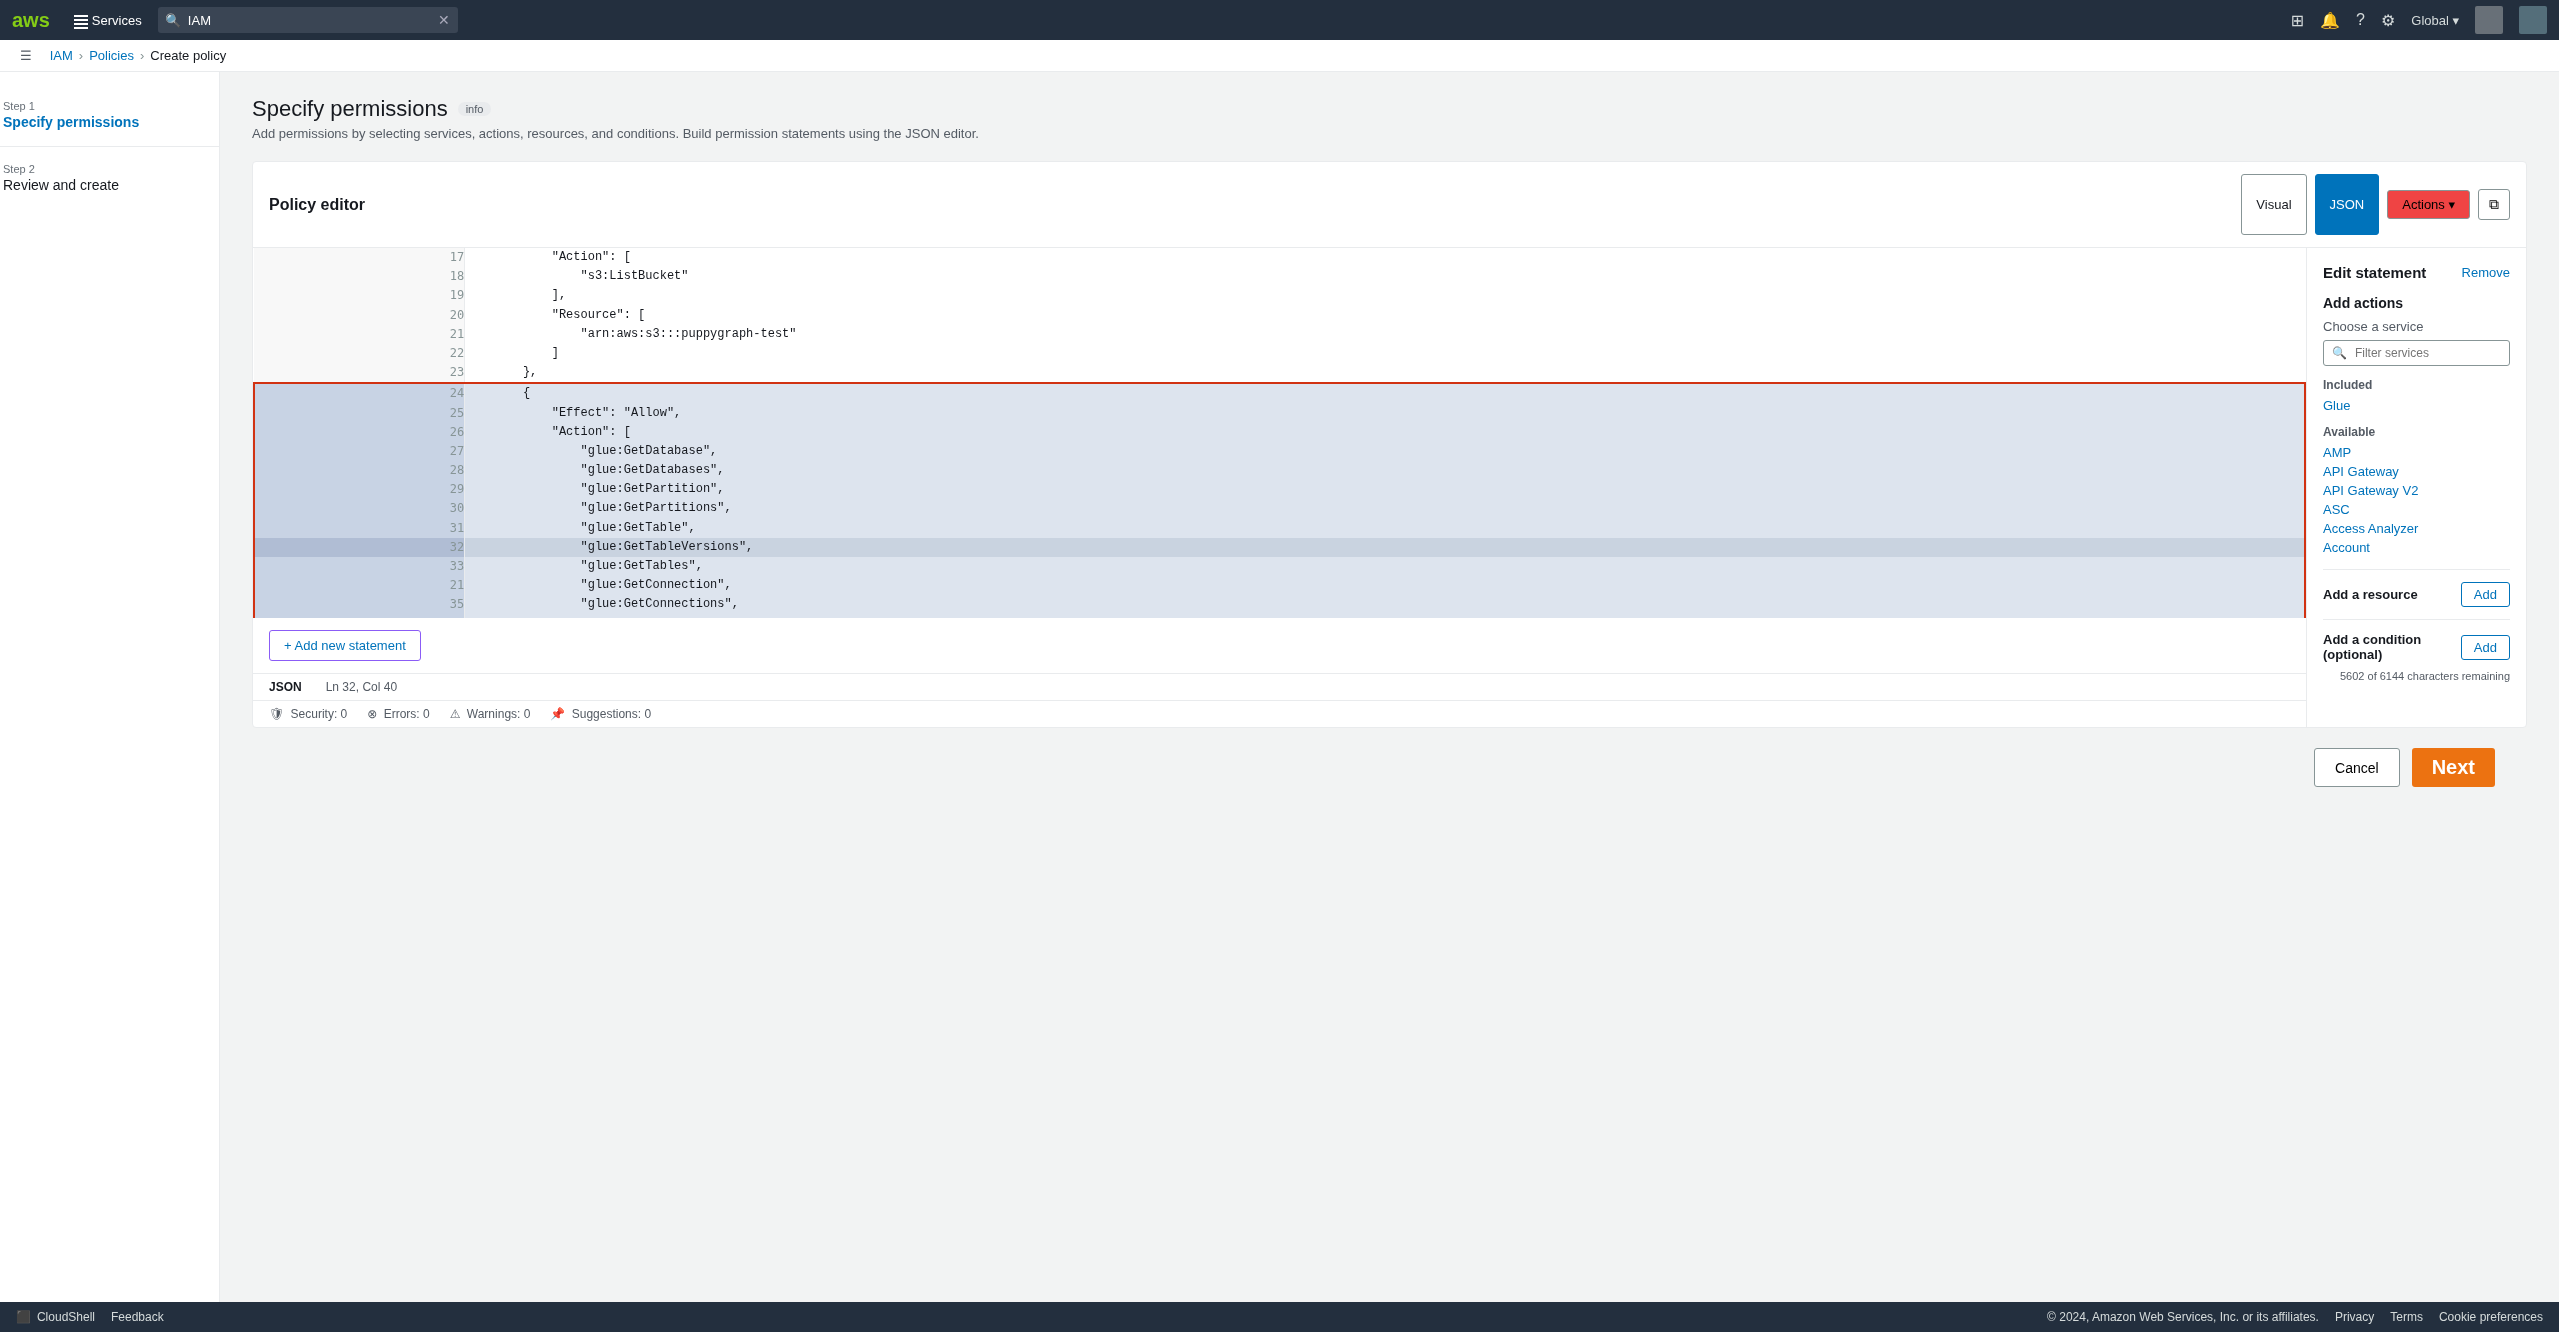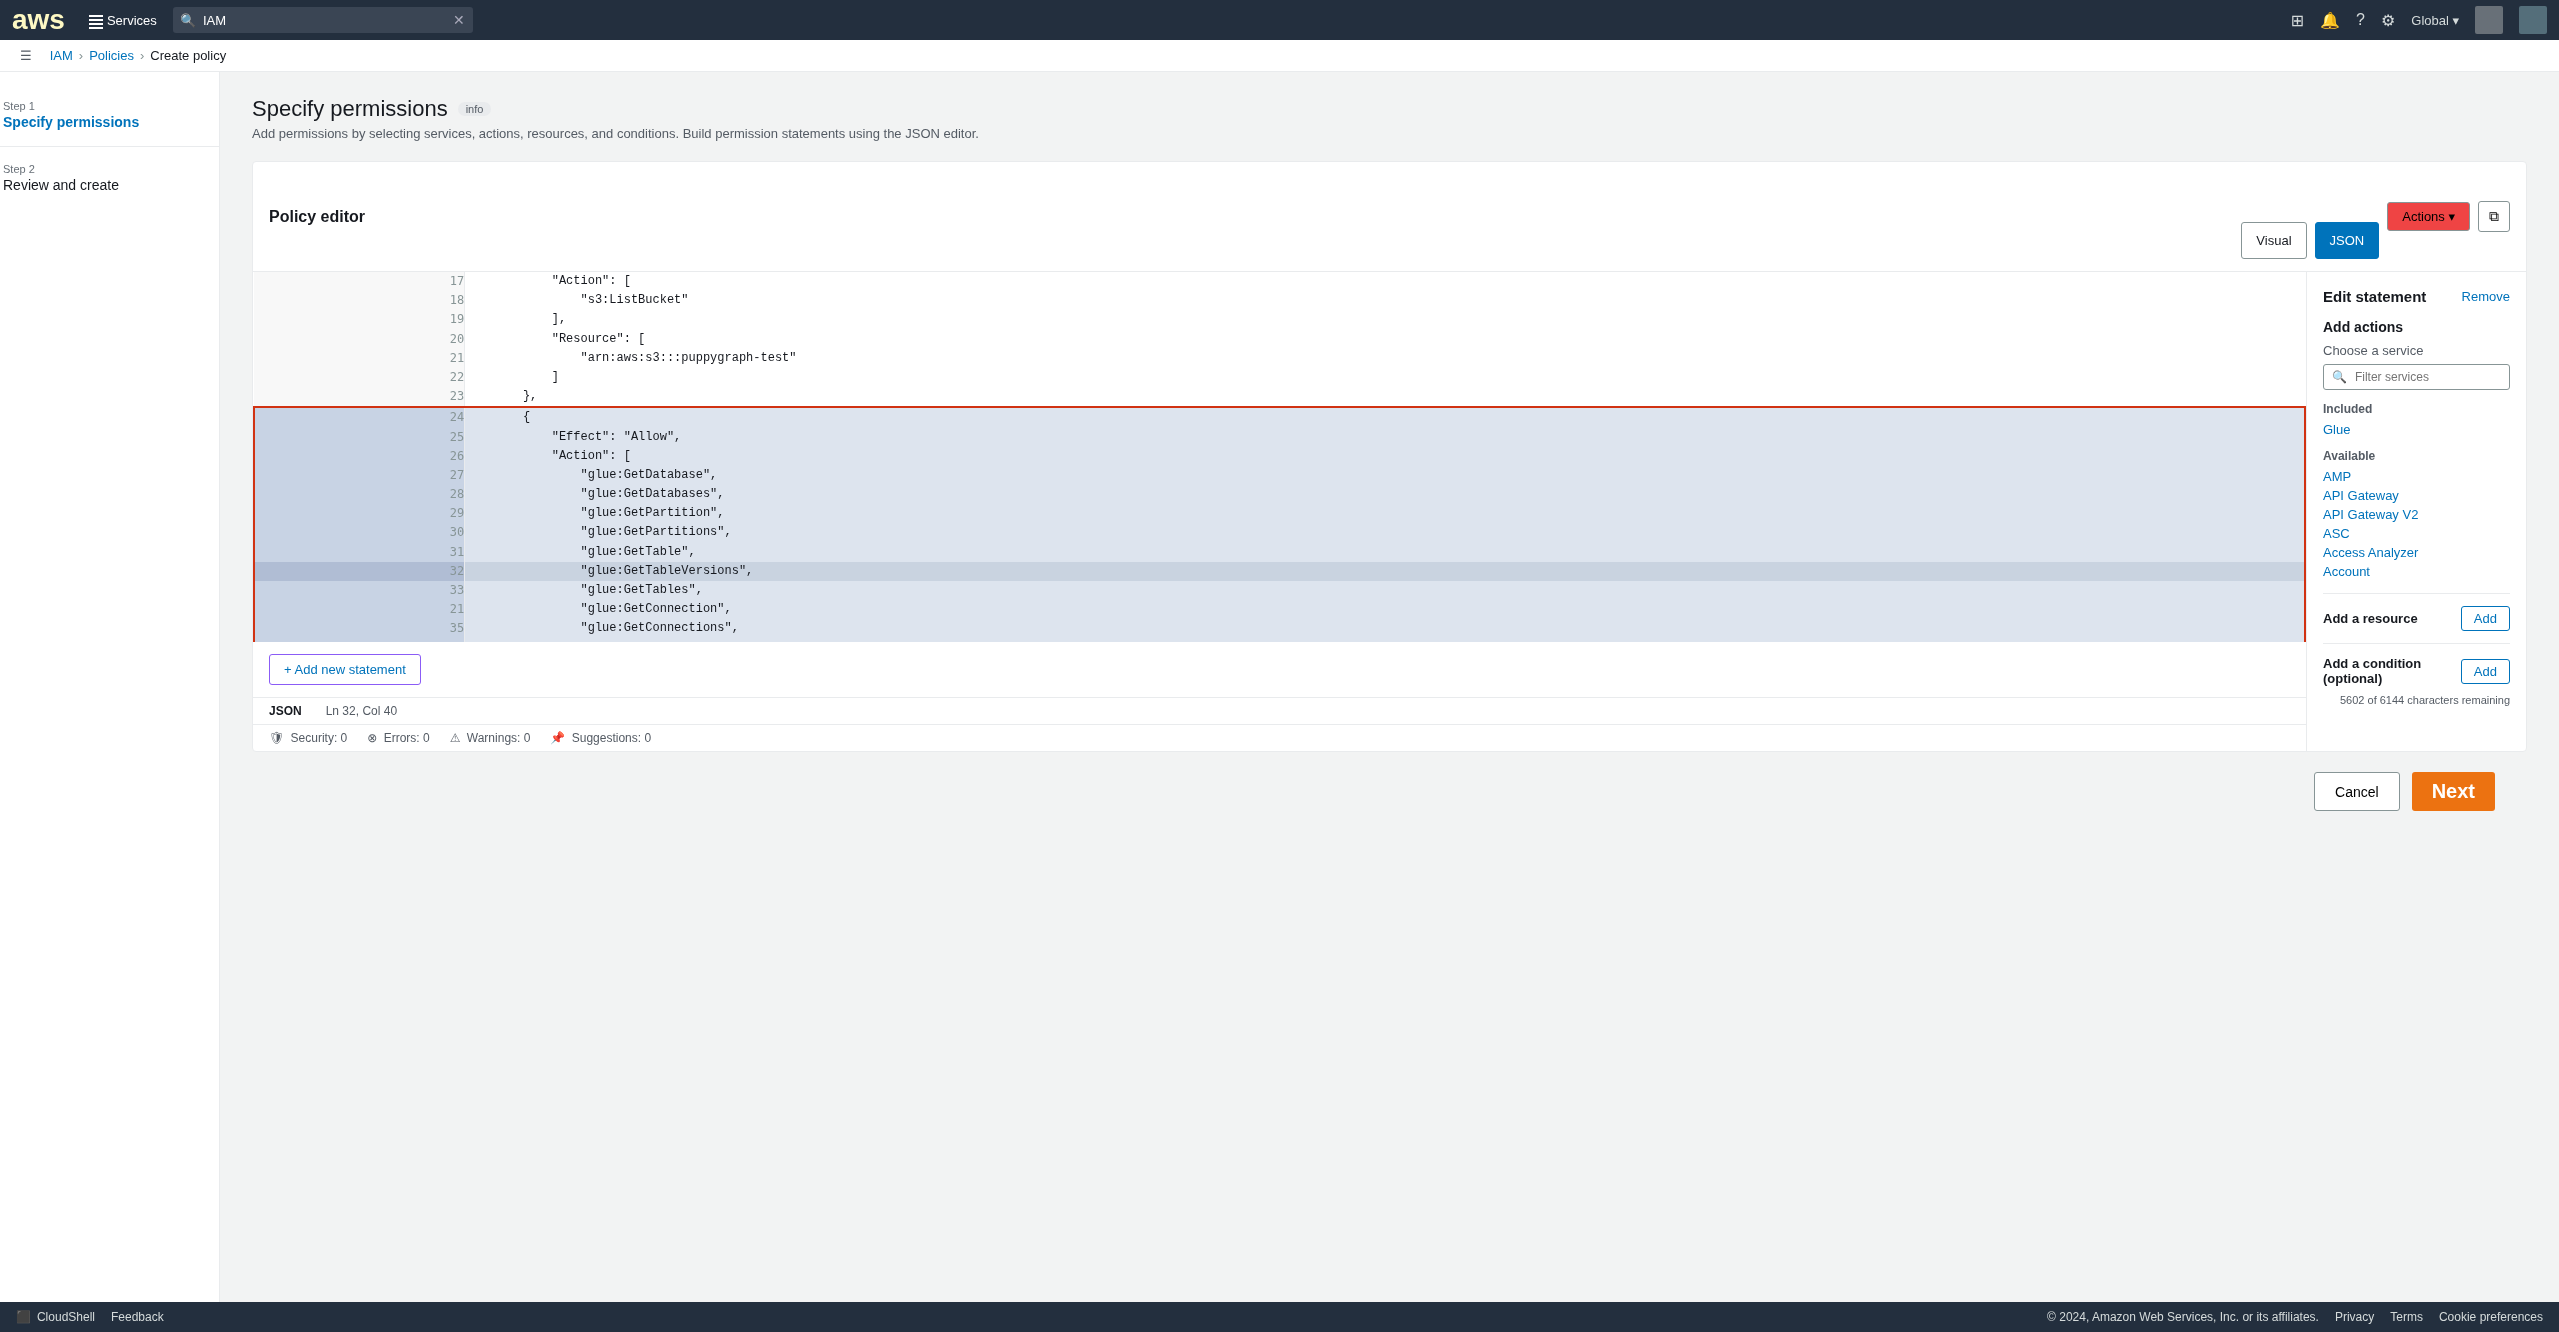--- a/index.html
+++ b/index.html
@@ -2,21 +2,21 @@
 <html><head>
   <meta charset="utf-8">
   <style>
     * { box-sizing: border-box; margin: 0; padding: 0; }
     body { font-family: "Amazon Ember", Arial, sans-serif; font-size: 13px; background: #f2f3f3; color: #16191f; }
 
     
     .top-nav {
       display: flex; align-items: center; background: #232f3e; height: 40px; padding: 0 12px; gap: 8px; position: relative; z-index: 100;
     }
-    .aws-logo { color: #fef9c3; font-weight: bold; font-size: 28px; margin-right: 8px; }
+    .aws-logo { color: #84cc16; font-weight: bold; font-size: 20px; margin-right: 8px; }
     .nav-services-btn { display: flex; align-items: center; gap: 4px; color: #fff; font-size: 13px; cursor: pointer; padding: 4px 8px; border-radius: 3px; }
     .search-bar { display: flex; align-items: center; background: #3a4554; border-radius: 3px; flex: 0 0 300px; height: 26px; padding: 0 8px; }
     .search-bar input { background: transparent; border: none; color: #fff; font-size: 13px; outline: none; width: 220px; }
     .search-bar input::placeholder { color: #aab; }
     .search-close { color: #aab; cursor: pointer; font-size: 14px; margin-left: auto; }
     .nav-spacer { flex: 1; }
     .nav-icons { display: flex; align-items: center; gap: 16px; }
     .nav-icon { color: #d5dbdb; cursor: pointer; font-size: 16px; }
     .nav-region { color: #d5dbdb; font-size: 13px; cursor: pointer; }
     .nav-avatar { width: 28px; height: 28px; background: #687078; border-radius: 2px; }
@@ -45,21 +45,21 @@
     .page-title-row { display: flex; align-items: center; gap: 10px; margin-bottom: 4px; }
     .page-title { font-size: 22px; font-weight: 400; color: #16191f; }
     .info-badge { background: #e9ebed; border-radius: 10px; font-size: 11px; color: #545b64; padding: 1px 8px; cursor: pointer; }
     .page-desc { font-size: 13px; color: #545b64; margin-bottom: 20px; }
 
     
     .policy-card { background: #fff; border: 1px solid #e9ebed; border-radius: 4px; }
     .policy-card-header { display: flex; align-items: center; justify-content: space-between; padding: 12px 16px; border-bottom: 1px solid #e9ebed; }
     .policy-card-title { font-size: 16px; font-weight: 700; }
     .editor-buttons { display: flex; gap: 8px; align-items: center; }
-    .btn-tab { padding: 10px 14px; border: 1px solid #879596; border-radius: 3px; background: #fff; cursor: pointer; font-size: 13px; color: #16191f; margin-top: 48px; }
+    .btn-tab { padding: 22px 14px; border: 1px solid #879596; border-radius: 3px; background: #fff; cursor: pointer; font-size: 13px; color: #16191f; }
     .btn-tab.active { background: #0073bb; border-color: #0073bb; color: #fff; }
     .btn-actions { padding: 6px 14px; border: 1px solid #879596; border-radius: 3px; background: #ef4444; cursor: pointer; font-size: 13px; display: flex; align-items: center; gap: 4px; }
     .btn-icon { padding: 6px 10px; border: 1px solid #879596; border-radius: 3px; background: #fff; cursor: pointer; font-size: 14px; }
 
     
     .editor-area { display: flex; }
     .code-panel { flex: 1; min-height: 380px; position: relative; }
     .code-table { width: 100%; border-collapse: collapse; }
     .code-table td { padding: 0; vertical-align: top; }
     .line-num-cell { background: #f8f8f8; border-right: 1px solid #e9ebed; padding: 0 6px 0 4px; color: #879596; font-family: monospace; font-size: 12px; line-height: 1.6; text-align: right; white-space: nowrap; user-select: none; min-width: 38px; }

